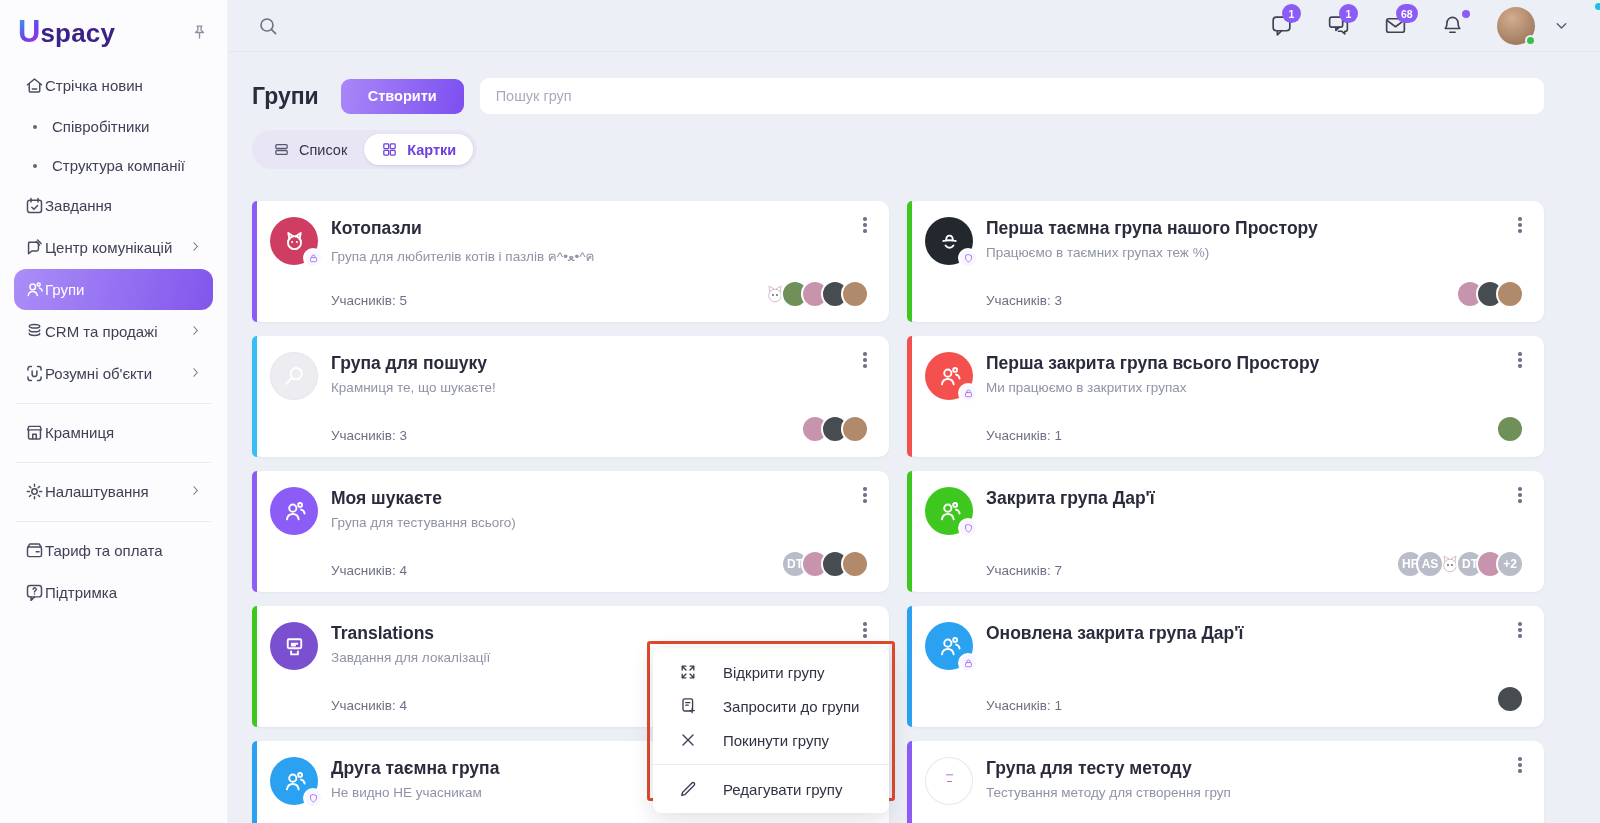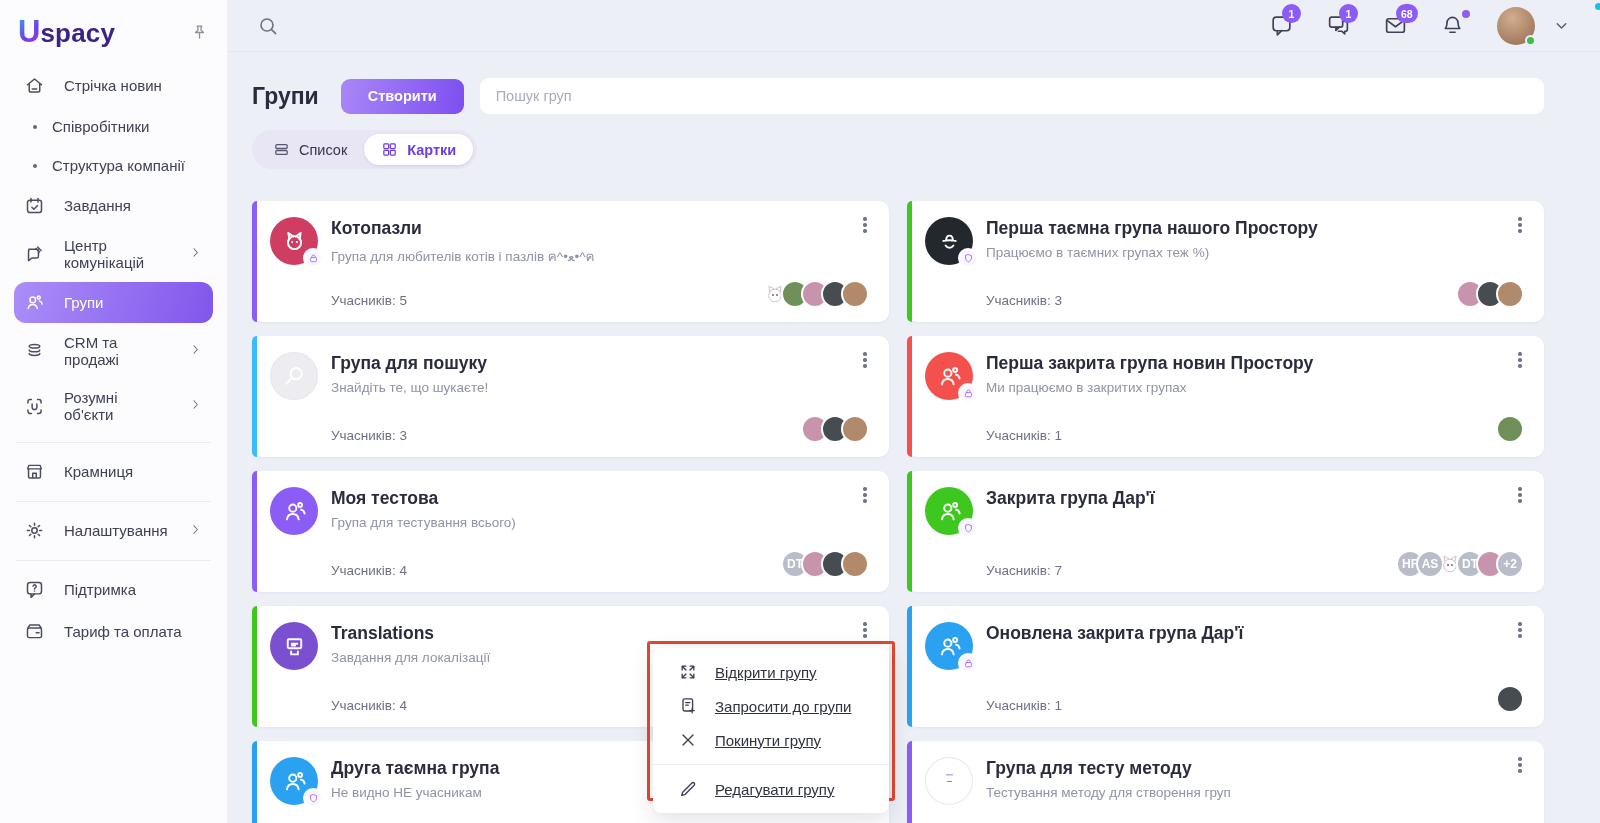--- a/index.html
+++ b/index.html
@@ -11,21 +11,21 @@
   .sidebar{width:228px;flex-shrink:0;background:#fcfcfe;padding:12px 14px 0;border-right:1px solid #f0f0f5;}
   .logo-row{display:flex;align-items:center;justify-content:space-between;padding:4px 4px 16px;}
   .logo{display:flex;align-items:baseline;}
   .logo-u{position:relative;font-size:31px;font-weight:800;line-height:1;
     background:linear-gradient(135deg,#2fa9ee 0%,#6e3fe8 55%,#b62fd6 100%);
     -webkit-background-clip:text;background-clip:text;color:transparent;}
   .logo-dot{position:absolute;top:3px;right:-2px;width:7px;height:7px;border-radius:50%;background:#19c1e6;}
   .logo-rest{font-size:26px;font-weight:700;color:#3c2287;letter-spacing:.2px;}
   .pin-btn{color:#8e90a2;display:flex;}
   .nav{display:flex;flex-direction:column;}
-  .nav-item{display:flex;align-items:center;gap:19px;padding:10px 10px;border-radius:12px;
+  .nav-item{display:flex;align-items:center;gap:0;padding:10px 10px;border-radius:12px;
     color:#3e4155;font-size:15px;cursor:pointer;margin-bottom:1px;}
   .nav-item svg{width:21px;height:21px;flex-shrink:0;stroke:#4a4d60;fill:none;stroke-width:1.7;stroke-linecap:round;stroke-linejoin:round;}
   .nav-item .chev{margin-left:auto;}
   .nav-item .chev svg{width:15px;height:15px;stroke:#6b6e80;}
   .nav-item.pill{background:#f1f1f7;}
   .nav-item.active{background:linear-gradient(105deg,#ab8ef8 0%,#8156ec 100%);color:#fff;}
   .nav-item.active svg{stroke:#fff;}
   .nav-sub{display:flex;align-items:center;gap:15px;padding:11px 10px 11px 19px;font-size:15px;color:#3e4155;cursor:pointer;}
   .bullet{width:4px;height:4px;border-radius:50%;background:#62657a;flex-shrink:0;}
   .sep{height:1px;background:#eaebf2;margin:8px 2px;}
@@ -81,21 +81,21 @@
   .mav.sticker{border:none;background:transparent;}
   .mav svg{width:24px;height:24px;}
   .kebab{position:absolute;top:13px;right:13px;width:22px;height:22px;display:flex;flex-direction:column;
     align-items:center;justify-content:center;gap:2.6px;cursor:pointer;}
   .kebab i{width:3.4px;height:3.4px;border-radius:50%;background:#70748a;}
 
   
   .annotation{position:absolute;left:419px;top:589px;width:248px;height:160px;border:3px solid #e0492c;border-radius:3px;z-index:40;pointer-events:none;}
   .ctx-menu{position:absolute;left:425px;top:596px;width:236px;background:#fff;border-radius:8px;z-index:41;
     box-shadow:0 6px 24px rgba(30,30,70,.14);padding:7px 0;}
-  .menu-item{display:flex;align-items:center;gap:17px;padding:7px 18px 7px 25px;font-size:15px;color:#2f3243;cursor:pointer;text-decoration:underline;}
+  .menu-item{display:flex;align-items:center;gap:25px;padding:7px 18px 7px 25px;font-size:15px;color:#2f3243;cursor:pointer;}
   .menu-item svg{width:20px;height:20px;fill:none;stroke:#3a3d50;stroke-width:1.6;stroke-linecap:round;stroke-linejoin:round;flex-shrink:0;}
   .menu-sep{height:1px;background:#ecedf3;margin:7px 0;}
 </style>
 </head>
 <body>
 
 <div class="app">
 
   <aside class="sidebar">
     <div class="logo-row">
@@ -184,32 +184,32 @@
             <path d="M12 3.8v2.3M12 17.9v2.3M3.8 12h2.3M17.9 12h2.3M6.2 6.2l1.6 1.6M16.2 16.2l1.6 1.6M6.2 17.8l1.6-1.6M16.2 7.8l1.6-1.6"></path>
           </svg>
         <span>Налаштування</span>
         <span class="chev"><svg viewBox="0 0 24 24">
               <path d="M9.5 6l5.5 6-5.5 6"></path>
             </svg></span>
       </div>
       <div class="sep"></div>
       <div class="nav-item">
         <svg viewBox="0 0 24 24">
+            <rect x="4" y="8" width="16" height="11" rx="2"></rect>
+            <path d="M4.5 8l2-3.3h11l2 3.3M14 13.5h3.2"></path>
+          </svg>
+        <span>Тариф та оплата</span>
+      </div>
+      <div class="nav-item">
+        <svg viewBox="0 0 24 24">
             <rect x="4" y="4" width="16" height="13" rx="3"></rect>
             <path d="M8 17v4l4-4"></path>
             <path d="M10.4 8.2a1.8 1.8 0 1 1 2.4 2c-.6.3-.8.7-.8 1.3M12 13.6v.1"></path>
           </svg>
         <span>Підтримка</span>
-      </div>
-      <div class="nav-item">
-        <svg viewBox="0 0 24 24">
-            <rect x="4" y="8" width="16" height="11" rx="2"></rect>
-            <path d="M4.5 8l2-3.3h11l2 3.3M14 13.5h3.2"></path>
-          </svg>
-        <span>Тариф та оплата</span>
       </div>
     </nav>
   </aside>
 
   <div class="main">
     <div class="topbar">
       <span class="tb-search">
         <svg viewBox="0 0 24 24" width="24" height="24" fill="none" stroke="#6e7184" stroke-width="1.6" stroke-linecap="round">
             <circle cx="11" cy="11" r="6"></circle>
             <path d="M15.6 15.6l4 4"></path>
@@ -367,21 +367,21 @@
           <div class="accent" style="background: rgb(56, 189, 248);"></div>
           <div class="card-top">
             <div class="avatar lightring" style="background: rgb(236, 236, 241);">
               <svg viewBox="0 0 24 24" stroke="#85899a">
                   <circle cx="13.5" cy="9.5" r="5"></circle>
                   <path d="M9.8 13.2 4.5 18.5"></path>
                 </svg>
             </div>
             <div>
               <div class="card-title">Група для пошуку</div>
-              <div class="card-desc">Знайдіть те, що шукаєте!</div>
+              <div class="card-desc">Крамниця те, що шукаєте!</div>
             </div>
           </div>
           <div class="card-bottom">
             <span class="members-label">Учасників: 3</span>
             <span class="mavs">
               <span class="mav" style="background: rgb(200, 148, 173);"></span>
               <span class="mav" style="background: rgb(71, 76, 80);"></span>
               <span class="mav" style="background: rgb(177, 138, 108);"></span>
             </span>
           </div>
@@ -403,21 +403,21 @@
                   <path d="M17.8 10.3c1.8.4 2.9 1.7 3.2 3.5"></path>
                 </svg>
               <span class="badge">
                   <svg viewBox="0 0 24 24">
                     <rect x="5.5" y="10" width="13" height="9" rx="2"></rect>
                     <path d="M8.5 10V7.8a3.5 3.5 0 0 1 7 0V10"></path>
                   </svg>
                 </span>
             </div>
             <div>
-              <div class="card-title">Перша закрита група новин Простору</div>
+              <div class="card-title">Перша закрита група всього Простору</div>
               <div class="card-desc">Ми працюємо в закритих групах</div>
             </div>
           </div>
           <div class="card-bottom">
             <span class="members-label">Учасників: 1</span>
             <span class="mavs">
               <span class="mav" style="background: rgb(111, 145, 89);"></span>
             </span>
           </div>
           <span class="kebab">
@@ -432,21 +432,21 @@
           <div class="card-top">
             <div class="avatar" style="background: rgb(139, 92, 246);">
               <svg viewBox="0 0 24 24">
                   <circle cx="10.5" cy="9" r="3.2"></circle>
                   <path d="M5.3 19c.4-3 2.4-4.8 5.2-4.8s4.8 1.8 5.2 4.8"></path>
                   <circle cx="17" cy="6.2" r="1.7"></circle>
                   <path d="M17.8 10.3c1.8.4 2.9 1.7 3.2 3.5"></path>
                 </svg>
             </div>
             <div>
-              <div class="card-title">Моя тестова</div>
+              <div class="card-title">Моя шукаєте</div>
               <div class="card-desc">Група для тестування всього)</div>
             </div>
           </div>
           <div class="card-bottom">
             <span class="members-label">Учасників: 4</span>
             <span class="mavs">
               <span class="mav" style="background: rgb(185, 189, 201);">DT</span>
               <span class="mav" style="background: rgb(200, 148, 173);"></span>
               <span class="mav" style="background: rgb(71, 76, 80);"></span>
               <span class="mav" style="background: rgb(177, 138, 108);"></span>

